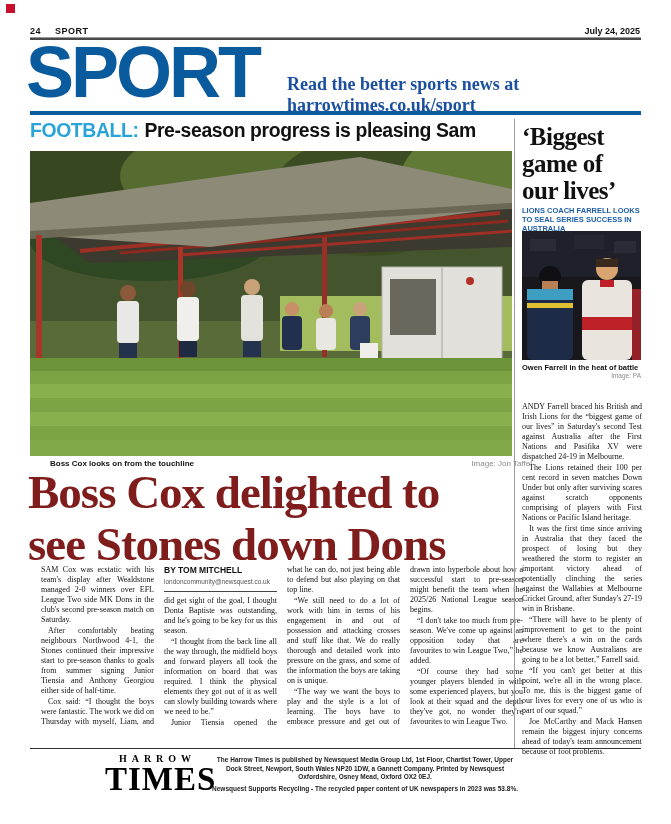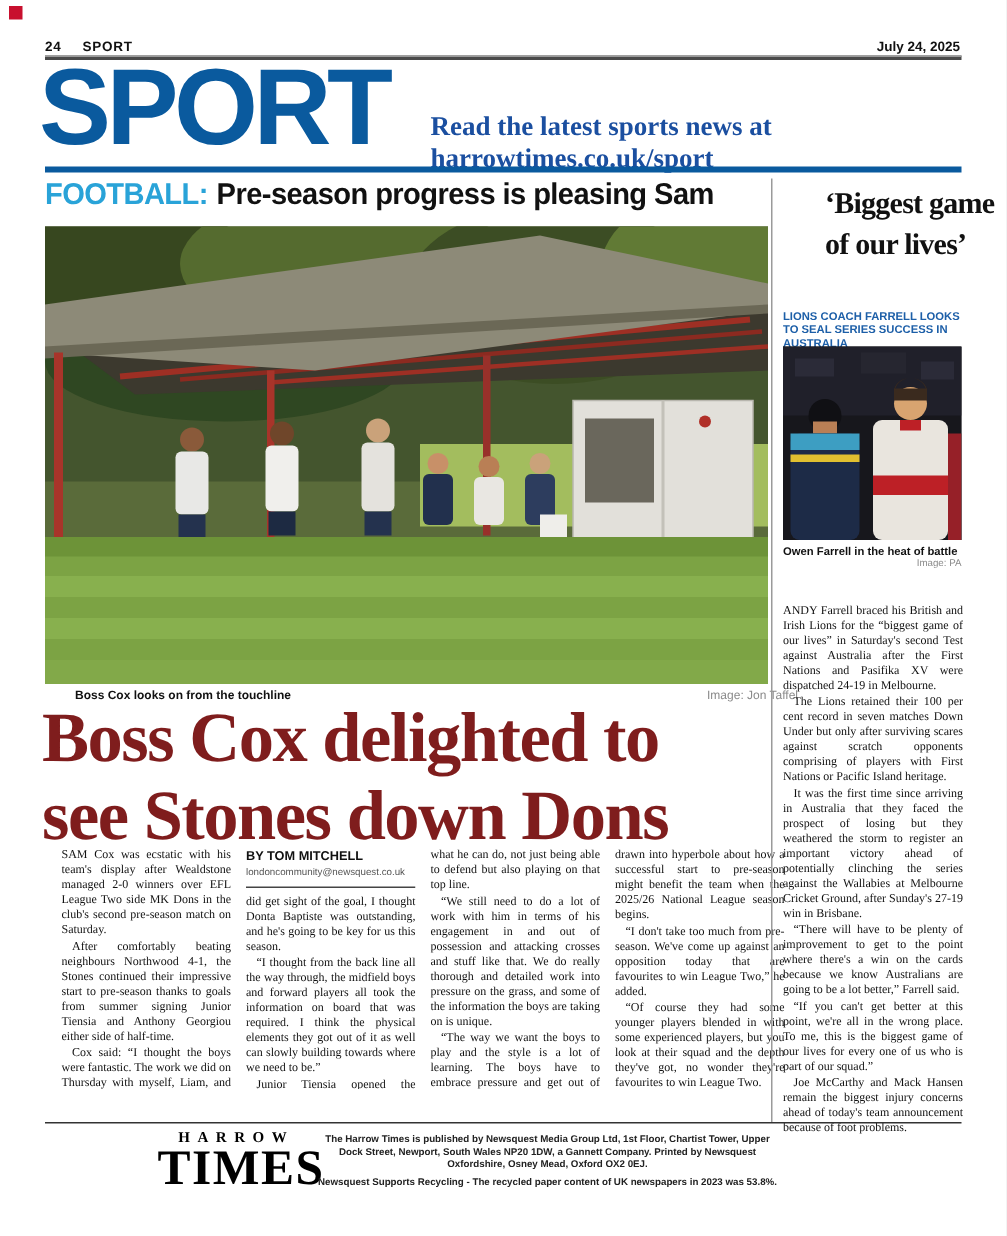--- a/index.html
+++ b/index.html
@@ -44,22 +44,22 @@
   .para + .para{text-indent:7px;}
   .byline-block{border-bottom:1px solid #444;padding-bottom:4px;margin-bottom:4px;
                 font-family:"Liberation Sans",sans-serif;}
   .byline-name{font-size:8.5px;font-weight:bold;text-transform:uppercase;}
   .byline-email{font-size:6.5px;color:#555;margin-top:2px;}
 
   
   .v-divider{top:119px;left:514px;width:1px;height:629px;background:#9a9a9a;}
 
   
-  .sb-headline{top:123px;left:550px;width:121px;font-family:"Liberation Serif",serif;font-weight:bold;
-               font-size:20px;line-height:27px;letter-spacing:-.5px;}
+  .sb-headline{top:123px;left:522px;width:121px;font-family:"Liberation Serif",serif;font-weight:bold;
+               font-size:25px;line-height:27px;letter-spacing:-.5px;}
   .sb-kicker{top:206px;left:522px;width:120px;font-size:7.5px;line-height:9px;font-weight:bold;
              color:#1d5fa8;text-transform:uppercase;}
   .sb-photo{top:231px;left:522px;width:119px;height:129px;background:#17171c;}
   .sb-cap{top:363px;left:522px;width:119px;font-size:7.5px;font-weight:bold;}
   .sb-credit{top:372px;left:522px;width:119px;text-align:right;font-size:6.5px;color:#8a8a8a;}
   .sb-body{top:386px;left:522px;width:120px;height:357px;overflow:hidden;
            font-family:"Liberation Serif",serif;font-size:8px;line-height:10px;text-align:justify;margin-top:16px;}
   .sb-body .para{margin:0 0 1px 0;}
   .sb-body .para + .para{text-indent:7px;}
 
@@ -80,21 +80,21 @@
   <div class="abs corner-mark"></div>
 
   <div class="abs folio">
     <span>24</span><span class="sec">SPORT</span>
   </div>
   <div class="abs folio-date">July 24, 2025</div>
   <div class="abs folio-rule"></div>
 
   <div class="abs masthead">SPORT</div>
   <div class="abs tagline">
-    <div>Read the latest sports news at</div>
+    <div>Read the better sports news at</div>
     <div>harrowtimes.co.uk/sport</div>
   </div>
   <div class="abs blue-rule"></div>
 
   <div class="abs strap">
     <span class="kick">FOOTBALL:</span><span>Pre-season progress is pleasing Sam</span>
   </div>
 
   <div class="abs main-photo">
     <svg width="482" height="305" viewBox="0 0 482 305" preserveAspectRatio="none">

